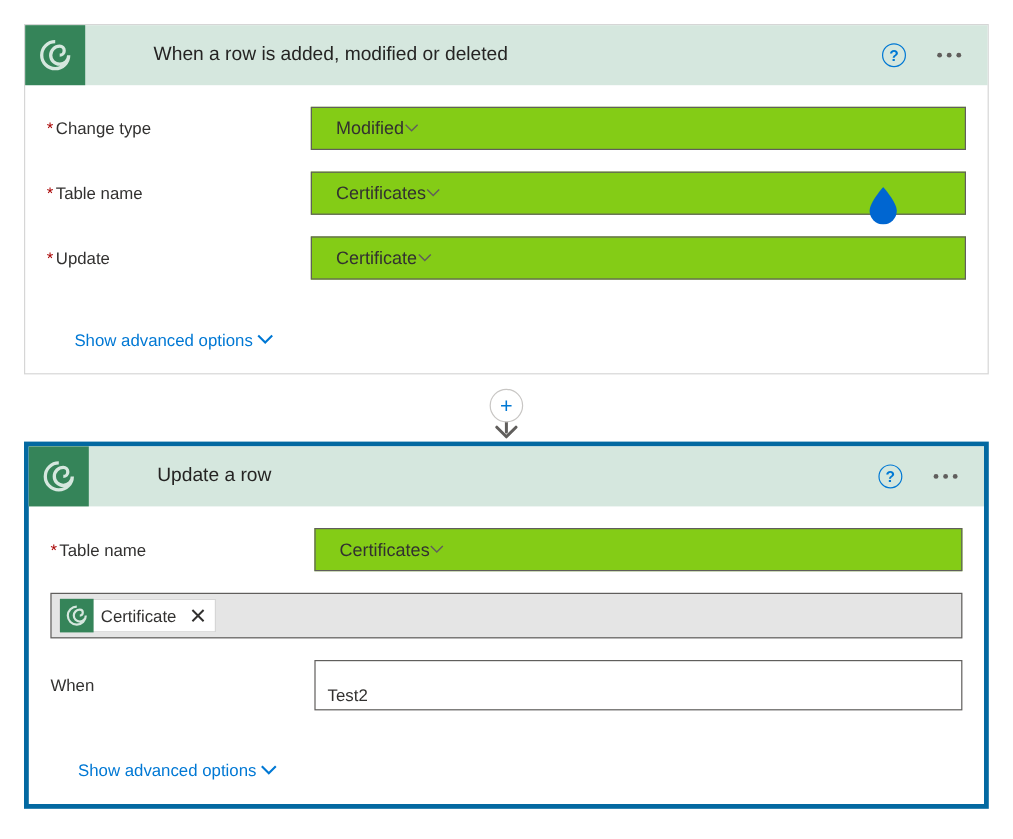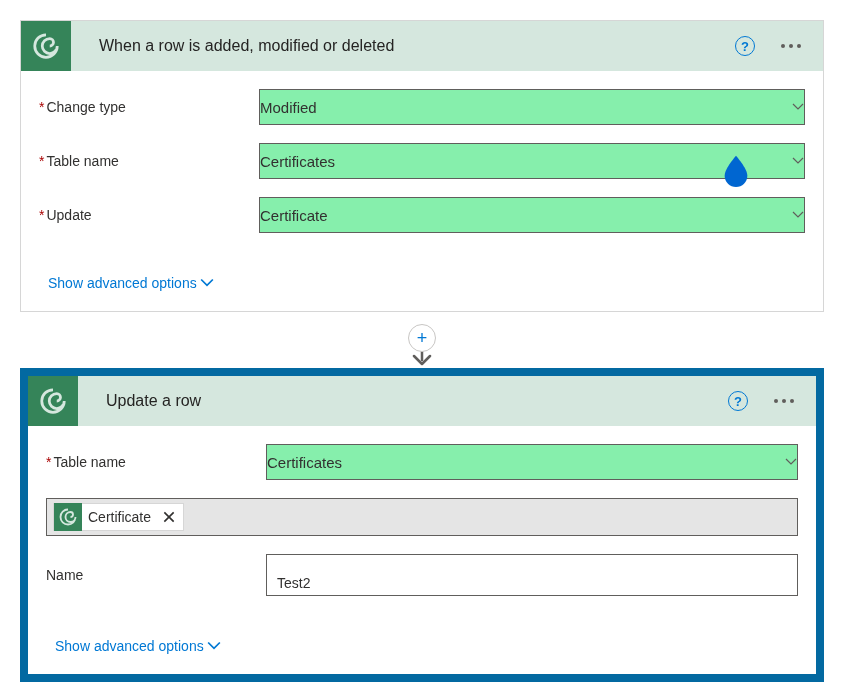--- a/index.html
+++ b/index.html
@@ -10,21 +10,21 @@
       font-size: 14px;
       color: #323130;
     }
     .flow { width: 804px; margin: 0 auto; }
 
     .card {
       border: 1px solid #d6d6d6;
       background: #fff;
     }
     .card.selected {
-      border: 8px solid #0369a1;
+      border: 4px solid #0369a1;
     }
 
     .card-header {
       display: flex;
       align-items: center;
       background: #d5e7de;
       height: 50px;
     }
     .card-icon {
       width: 50px;
@@ -37,20 +37,21 @@
     }
     .card.selected .card-icon { background: #358459; }
     .icon-swirl {
       width: 30px; height: 30px;
     }
     .card-title {
       flex: 1;
       padding: 0 28px;
       font-size: 16px;
       color: #252423;
+      margin-left: 29px;
     }
     .card-actions {
       display: flex;
       align-items: center;
       gap: 22px;
       padding-right: 18px;
     }
     .help-icon {
       width: 20px; height: 20px;
       border: 1.5px solid #0078d4;
@@ -97,42 +98,42 @@
       content: "*";
       color: #a80000;
       margin-right: 2px;
     }
     .field-control {
       flex: 1;
     }
     .dropdown {
       display: flex;
       align-items: center;
-      justify-content: space-between;
+      justify-content: flex-start;
       border: 1px solid #605e5c;
-      padding: 8px 0;
-      background: #86efac;
+      padding: 8px 20px;
+      background: #84cc16;
       cursor: pointer;
       height: 36px;
     }
     .dropdown-value { font-size: 15px; }
     .chevron {
       width: 12px; height: 12px;
       display: inline-block;
     }
     .chevron svg { display: block; }
 
     .advanced-link {
       display: inline-flex;
       align-items: center;
       gap: 3px;
       color: #0078d4;
       cursor: pointer;
       margin-top: 24px;
-      margin-left: 9px;
+      margin-left: 23px;
       font-size: 14px;
     }
 
     .connector {
       position: relative;
       height: 56px;
       display: flex;
       flex-direction: column;
       align-items: center;
       justify-content: flex-end;
@@ -347,21 +348,21 @@
                 <svg viewBox="0 0 12 12" width="14" height="14">
                     <path d="M2 2 L10 10 M10 2 L2 10" stroke="#323130" stroke-width="1.4"></path>
                   </svg>
               </span>
             </div>
           </div>
         </div>
       </div>
 
       <div class="field-row">
-        <div class="field-label">Name</div>
+        <div class="field-label">When</div>
         <div class="field-control">
           <div class="text-input">
             <span>Test2</span>
           </div>
         </div>
       </div>
 
       <div class="advanced-link">
         <span>Show advanced options</span>
         <svg viewBox="0 0 12 12" width="14" height="14">

